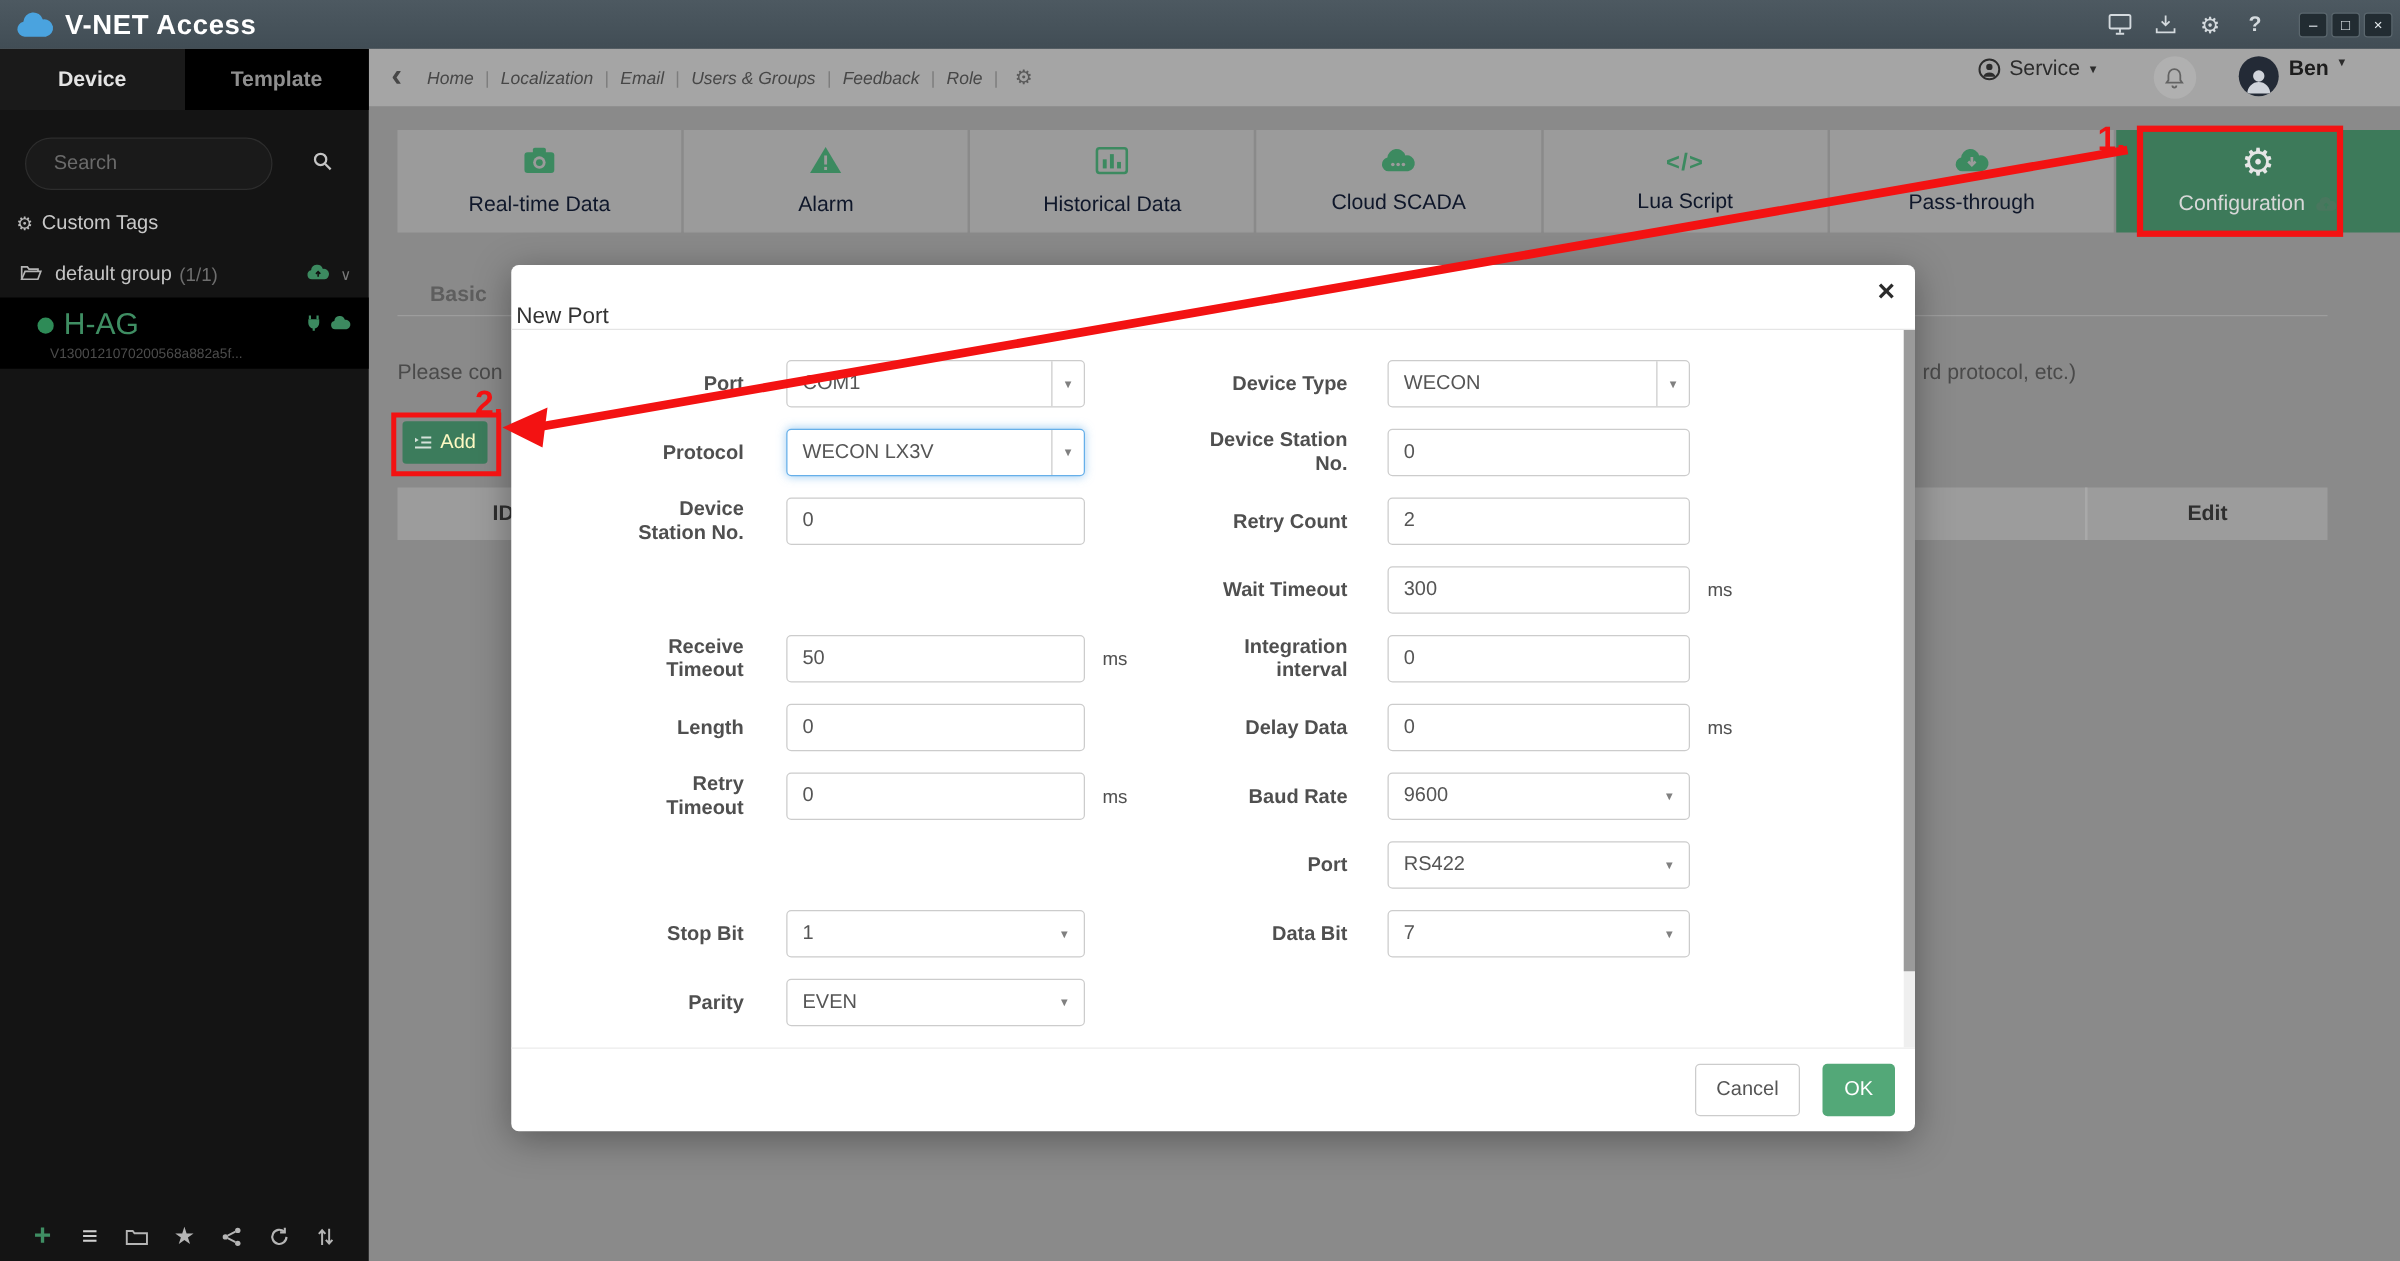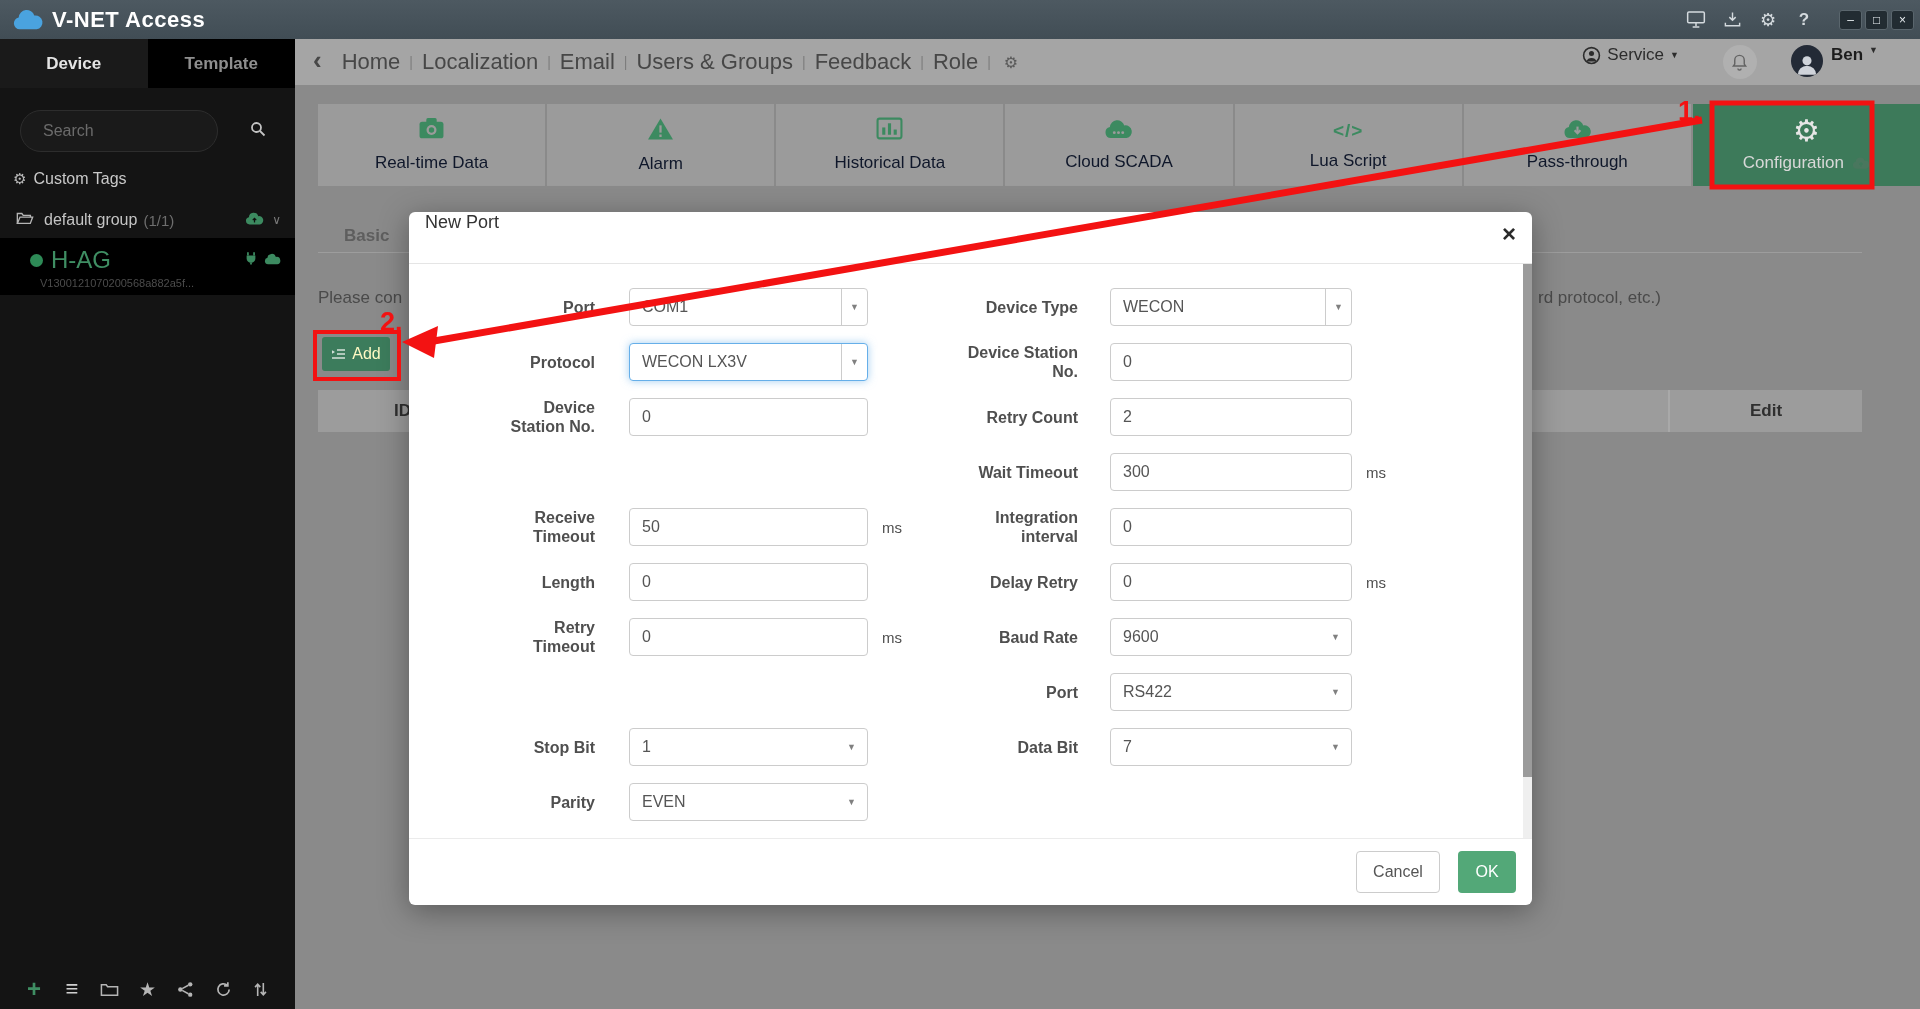--- a/index.html
+++ b/index.html
@@ -45,21 +45,21 @@
   .stb { width:24px; height:24px; display:flex; align-items:center; justify-content:center; cursor:pointer; }
   .plus-ic { color:#3f8e63; font-size:24px; font-weight:bold; }
   .ham-ic { color:#cfcfcf; font-size:22px; }
   .star-ic { color:#b5b5b5; font-size:19px; }
 
   
   .main { position:absolute; left:295px; top:39px; width:1625px; height:970px; background:#8a8a8a; }
   .crumbbar { position:absolute; left:0; top:0; width:1625px; height:46px; background:#a5a5a5;
     display:flex; align-items:center; }
   .back { color:#474747; font-size:26px; font-weight:bold; margin:0 20px 4px 18px; cursor:pointer; }
-  .crumb { color:#474747; font-size:22px; cursor:pointer; }
+  .crumb { color:#474747; font-size:14px; cursor:pointer;font-style:italic; }
   .csep { color:#7d7d7d; font-size:14px; margin:0 9px; }
   .crumb-gear { color:#5a5a5a; font-size:16px; margin-left:4px; cursor:pointer; }
   .crumb-right { margin-left:auto; display:flex; align-items:flex-start; padding-right:42px; }
   .svc { display:flex; align-items:center; gap:6px; cursor:pointer; color:#2c2c2c; font-size:17px; }
   .caret { font-size:9px; color:#2c2c2c; }
   .bellwrap { width:34px; height:34px; border-radius:50%; background:#b0b0b0; display:flex; align-items:center;
     justify-content:center; margin:0 34px 0 44px; cursor:pointer; }
   .avatar { width:32px; height:32px; border-radius:50%; background:#232a36; display:flex; align-items:flex-end;
     justify-content:center; overflow:hidden; cursor:pointer; }
   .uname { color:#1d1d1d; font-size:17px; font-weight:bold; margin:0 6px 0 8px; cursor:pointer; }
@@ -81,21 +81,21 @@
     border-radius:3px; color:#fef9c3; font-size:16px; display:flex; align-items:center; justify-content:center;
     gap:6px; cursor:pointer; }
   .thead { position:absolute; left:23px; top:351px; width:1544px; height:42px; background:#9c9c9c; display:flex; }
   .th-id { width:1350px; display:flex; align-items:center; padding-left:76px; color:#2f2f2f; font-size:17px; font-weight:bold; }
   .th-edit { flex:1; border-left:2px solid #a9a9a9; display:flex; align-items:center; justify-content:center;
     color:#2f2f2f; font-size:17px; font-weight:bold; }
 
   
   .modal { position:absolute; left:409px; top:212px; width:1123px; height:693px; background:#fff; border-radius:6px;
     box-shadow:0 6px 30px rgba(0,0,0,0.35); z-index:50; }
-  .mhead { height:52px; border-bottom:1px solid #e5e5e5; display:flex; align-items:flex-start; padding-left:16px;
+  .mhead { height:52px; border-bottom:1px solid #e5e5e5; display:flex; align-items:flex-end; padding-left:4px;
     font-size:18px; color:#333; position:relative; }
   .mclose { position:absolute; right:16px; top:10px; font-size:24px; font-weight:bold; color:#2b2b2b; cursor:pointer; line-height:24px; }
   .mbody { position:relative; height:574px; padding:24px 0 0 16px; overflow:hidden; }
   .frow { display:flex; margin-bottom:17px; min-height:38px; }
   .half { display:flex; align-items:center; }
   .hl { width:505px; }
   .hr { margin-left:24px; }
   .flabel { font-weight:bold; color:#4f4f4f; font-size:16px; line-height:19px; text-align:right; }
   .hl .flabel { width:106px; margin-left:64px; }
   .hr .flabel { width:124px; }
@@ -468,21 +468,21 @@
     </div>
 
     <div class="frow">
       <div class="half hl">
         <span class="flabel">Length</span>
         <div class="fctl">
           <input value="0" style="">
         </div>
       </div>
       <div class="half hr">
-        <span class="flabel">Delay Retry</span>
+        <span class="flabel">Delay Data</span>
         <div class="fctl">
           <input value="0" style="">
         </div>
         <span class="funit">ms</span>
       </div>
     </div>
 
     <div class="frow">
       <div class="half hl">
         <span class="flabel">Retry Timeout</span>

